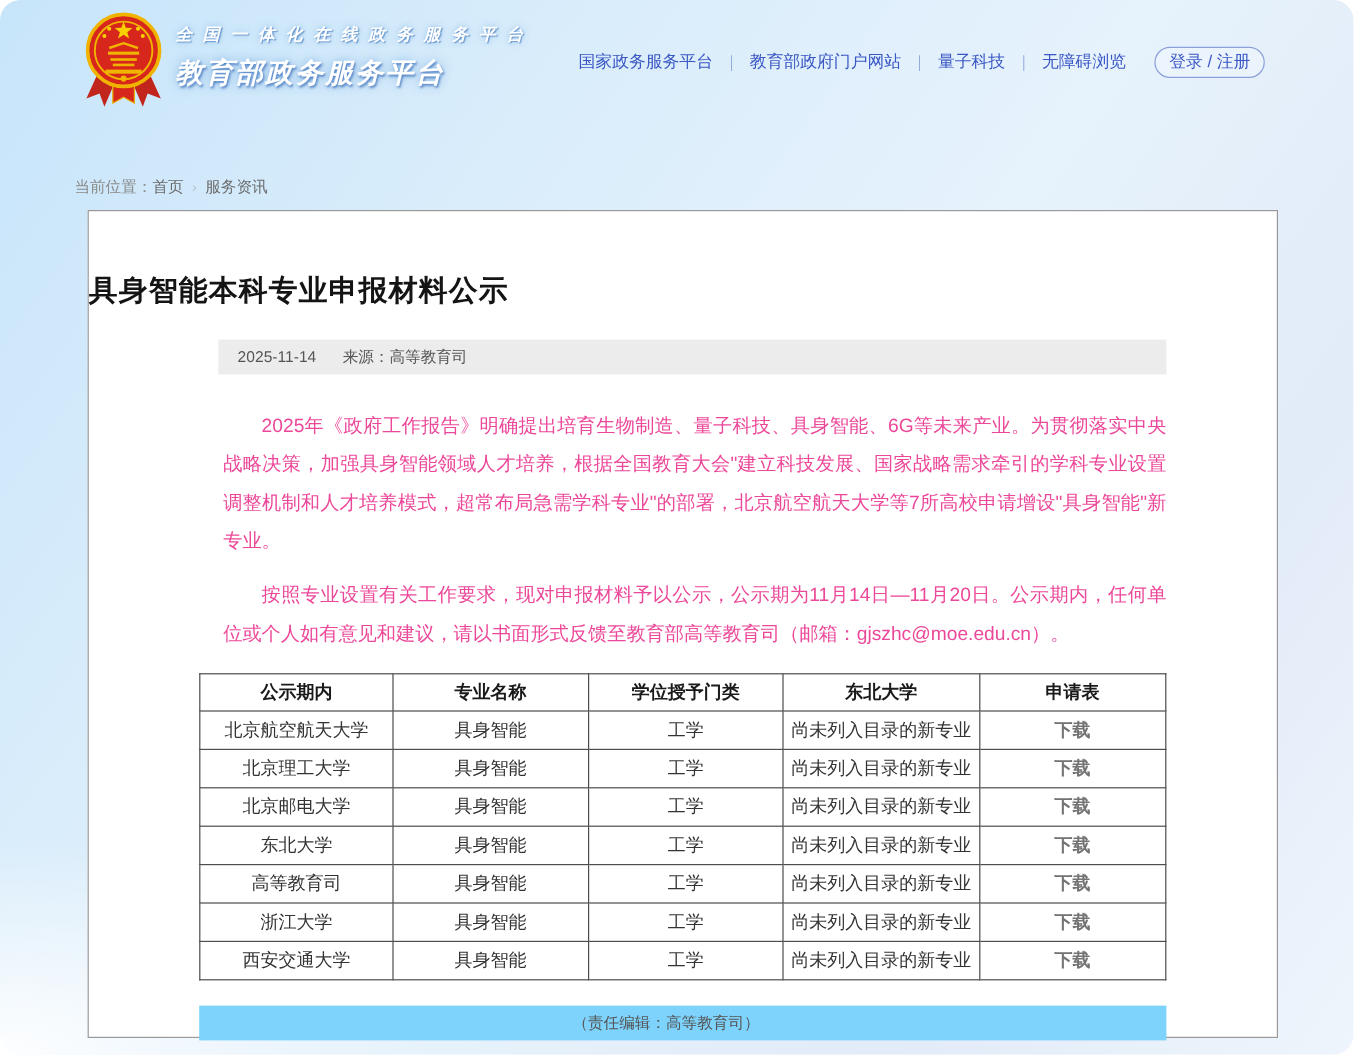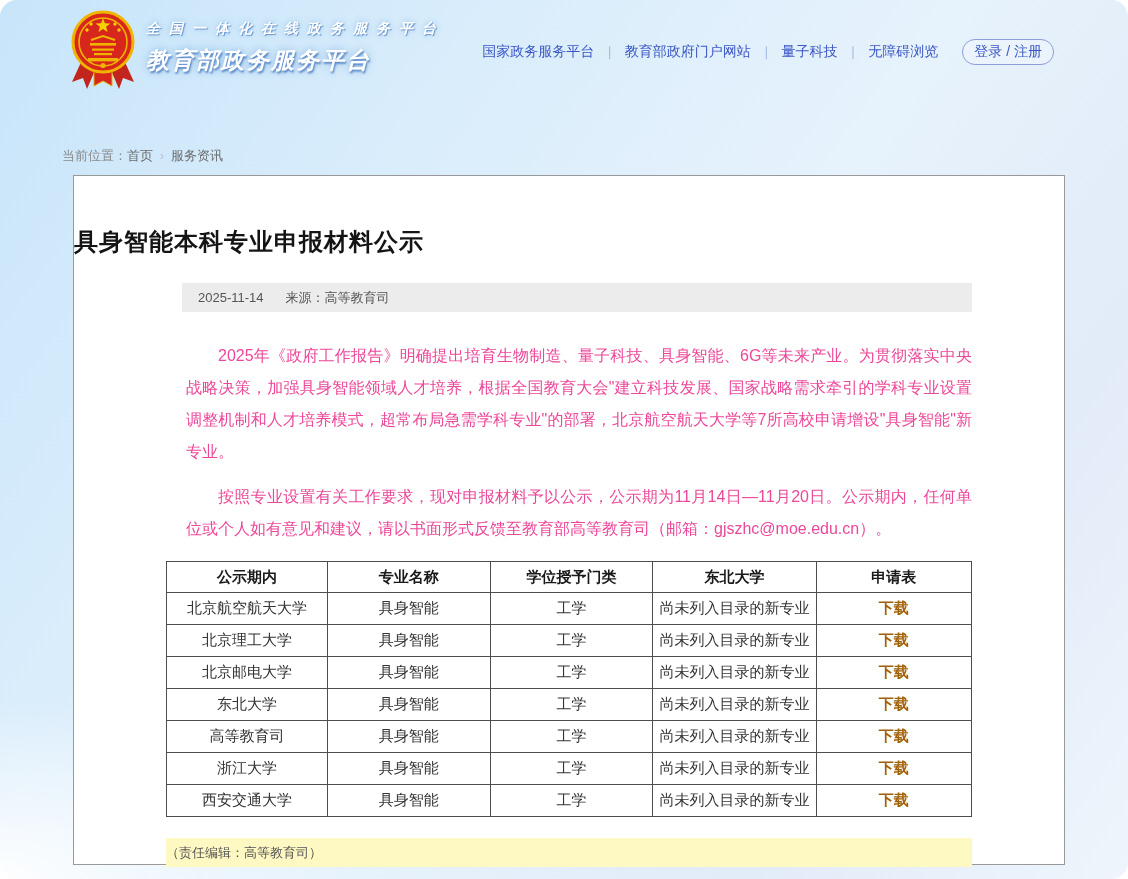--- a/index.html
+++ b/index.html
@@ -94,27 +94,27 @@
     border: 1px solid #3f3f3f;
   }
   table.apps th, table.apps td {
     border: 1px solid #4d4d4d;
     text-align: center; vertical-align: middle;
     font-size: 15px;
   }
   table.apps th { height: 31px; font-weight: bold; color: #1a1a1a; }
   table.apps td { height: 32px; color: #333; }
   table.apps a.dl {
-    color: #a16207; font-weight: bold; text-decoration: none; cursor: pointer;
+    color: #737373; font-weight: bold; text-decoration: none; cursor: pointer;
   }
 
   .footer-bar {
     margin-top: 21px; height: 29px; line-height: 29px;
-    background: #fef9c3; font-size: 13px; color: #555;
-    text-align: left; padding-right: 28px;
+    background: #7dd3fc; font-size: 13px; color: #555;
+    text-align: center; padding-right: 28px;
   }
 </style>
 </head>
 <body>
 
 <div class="page">
 
   <div class="site-header">
     <div class="logo-wrap">
       <svg width="66" height="84" viewBox="0 0 66 84">

